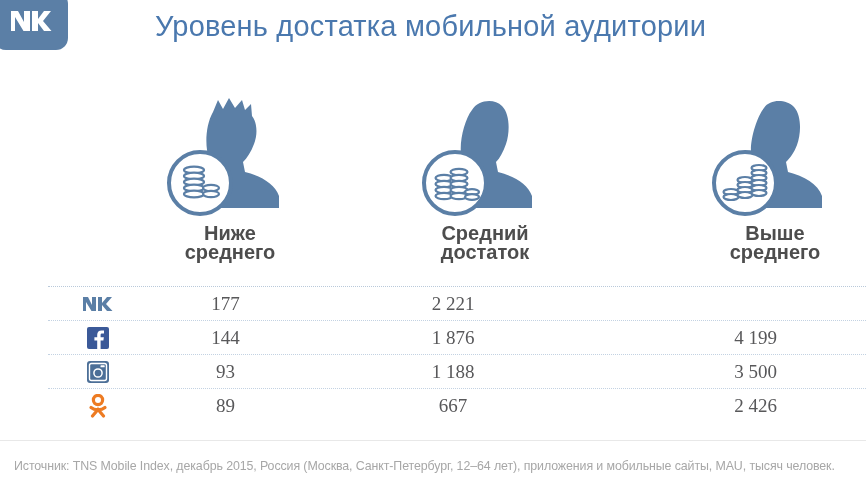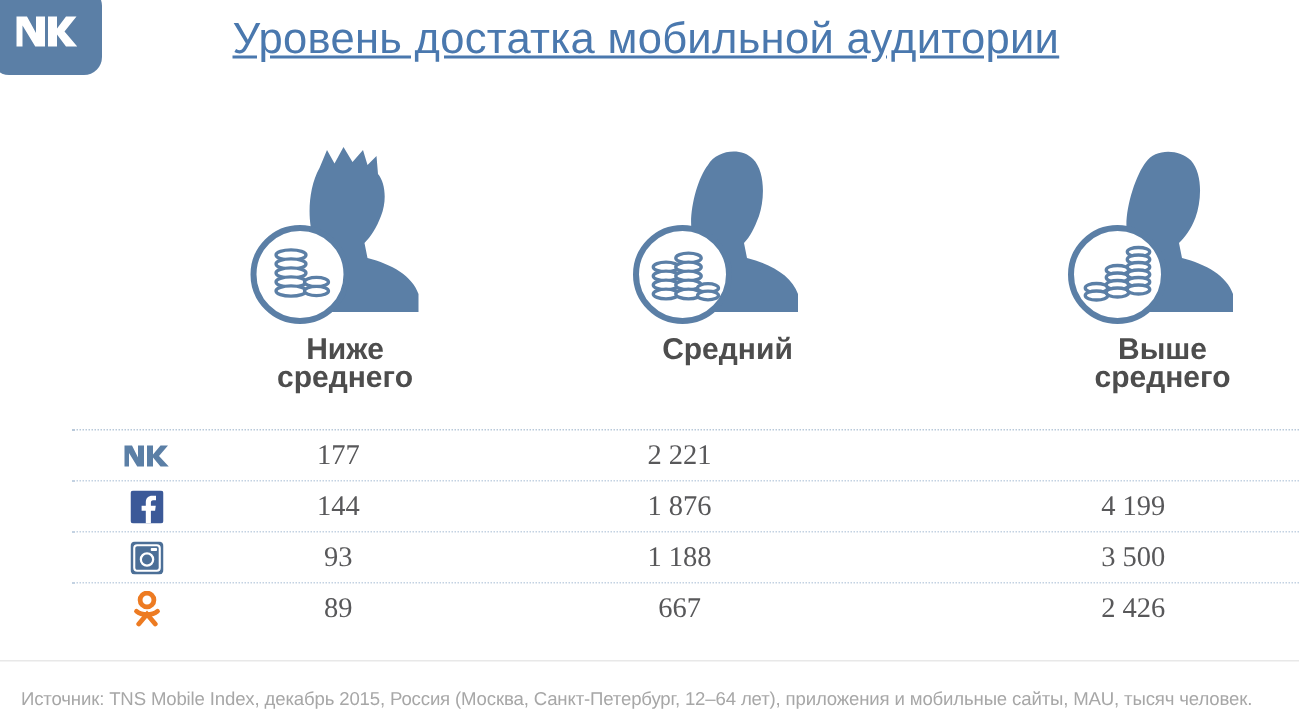--- a/index.html
+++ b/index.html
@@ -19,21 +19,20 @@
     display:flex;align-items:center;justify-content:center;
   }
   .vk-badge svg{display:block;}
   .page-title{
     position:absolute;left:155px;top:10px;
     font-size:29px;
     color:#4a78ae;
     font-weight:400;
     letter-spacing:0.2px;
     white-space:nowrap;
-    text-decoration:underline;
   }
   
   .personas{
     position:absolute;left:90px;top:92px;width:776px;height:185px;
   }
   .persona{
     position:absolute;top:0;width:240px;text-align:center;
   }
   .persona.p1{left:20px;}
   .persona.p2{left:275px;}
@@ -153,20 +152,21 @@
             <ellipse cx="37" cy="40" rx="8.5" ry="3.2"></ellipse>
             <ellipse cx="37" cy="46" rx="8.5" ry="3.2"></ellipse>
             <ellipse cx="50" cy="42" rx="7" ry="2.9"></ellipse>
             <ellipse cx="50" cy="47" rx="7" ry="2.9"></ellipse>
           </g>
         </g>
       </svg>
     </div>
     <div class="persona-label">
       <span>Средний</span>
+      <span class="l2">достаток</span>
     </div>
   </div>
 
   <div class="persona p3">
     <div class="persona-figure">
       <svg width="130" height="128" viewBox="0 0 130 128">
         <g fill="#5b7fa6">
           <path d="M54 16 C60 7 76 7 84 15 C92 24 91 42 87 53
                    C84 61 80 66 76 70 L78 80
                    C94 84 108 92 112 104 L112 116 L42 116

